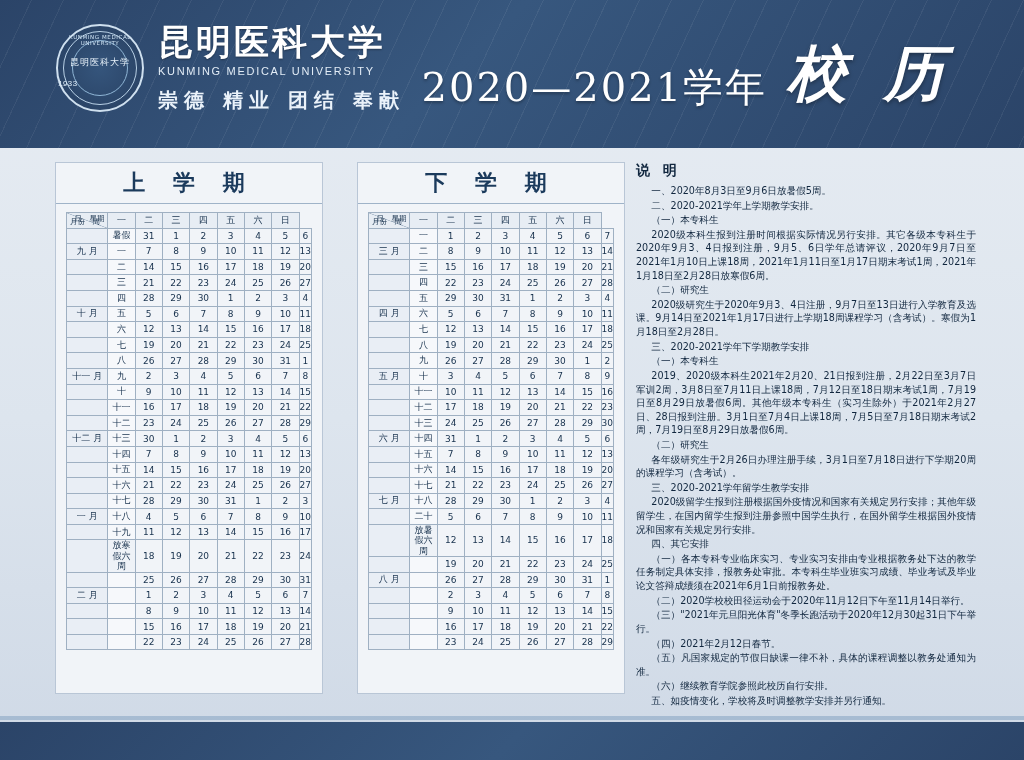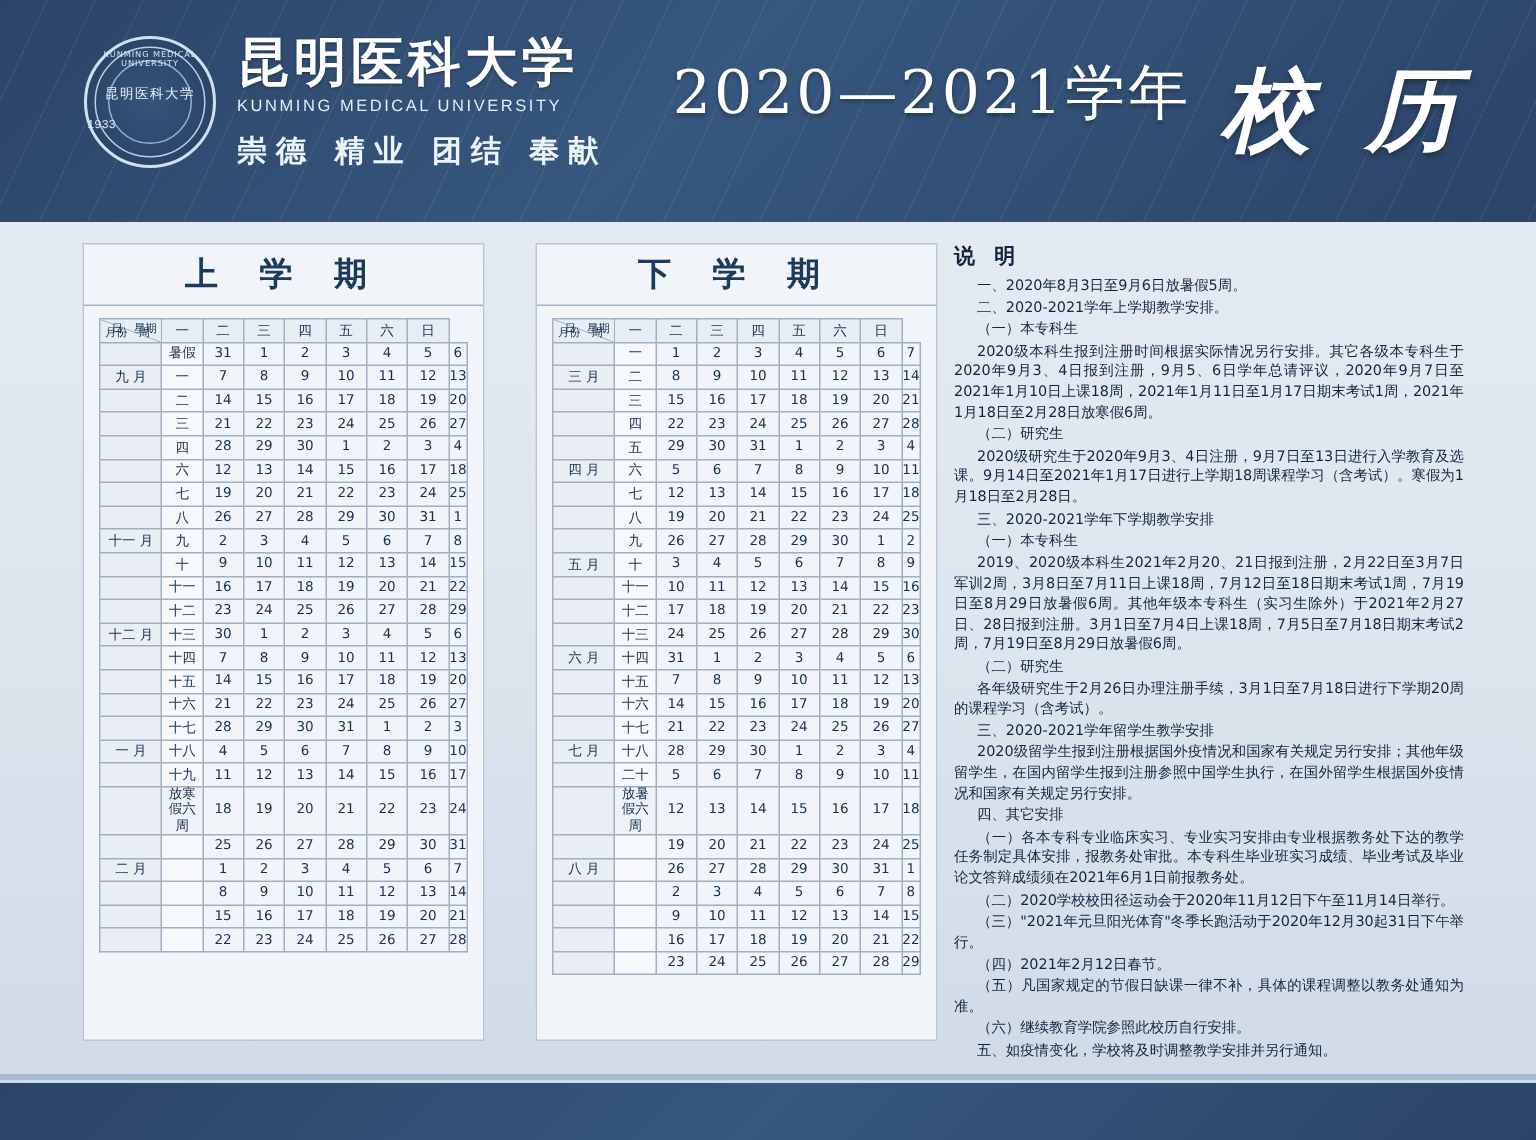--- a/index.html
+++ b/index.html
@@ -18,21 +18,21 @@
   .seal{width:84px;height:84px;border-radius:50%;border:2px solid #cfe0ef;background:radial-gradient(circle at 50% 50%,#35557c 0%,#2b4568 70%);position:relative;flex:none;}
   .seal .ring{position:absolute;inset:5px;border:1px solid #b9d1e6;border-radius:50%;}
   .seal .ring2{position:absolute;inset:14px;border:1px solid #8fb6d6;border-radius:50%;}
   .seal .sealtxt{position:absolute;left:0;right:0;top:30px;text-align:center;color:#e7f1f9;font-size:9px;letter-spacing:1px;font-family:"DejaVu Sans",sans-serif;}
   .seal .year{position:absolute;left:0;right:0;bottom:22px;text-align:left;color:#dbe9f5;font-size:8px;font-family:Liberation Mono, monospace;}
   .seal .arc{position:absolute;left:0;right:0;top:8px;text-align:center;color:#cfe3f3;font-size:5.5px;letter-spacing:.6px;font-family:"DejaVu Sans",sans-serif;}
   .uni-block{color:#fff;}
   .uni-cn{font-size:35px;font-weight:bold;letter-spacing:3px;line-height:1.05;text-shadow:0 1px 2px rgba(0,0,0,.35);font-family:"DejaVu Serif",serif;}
   .uni-en{font-size:11px;letter-spacing:1.7px;margin-top:4px;color:#e2ecf6;font-family:"Liberation Sans",sans-serif;}
   .uni-motto{margin-top:10px;font-size:20px;font-weight:bold;letter-spacing:6px;color:#eaf2fa;font-family:"DejaVu Serif",serif;}
-  .title-wrap{position:absolute;right:45px;top:34px;display:flex;align-items:flex-start;gap:6px;color:#fff;}
+  .title-wrap{position:absolute;right:72px;top:34px;display:flex;align-items:flex-end;gap:6px;color:#fff;}
   .title-year{font-size:40px;letter-spacing:2px;font-family:"DejaVu Serif",serif;text-shadow:0 2px 3px rgba(0,0,0,.3);}
   .title-big{font-size:60px;font-weight:bold;font-style:italic;letter-spacing:8px;margin-left:14px;font-family:"DejaVu Serif",serif;text-shadow:0 2px 4px rgba(0,0,0,.35);}
 
   
   .body-area{position:relative;height:574px;padding:10px 0 0 0;}
   .panel{position:absolute;background:#f1f4f8;border:1px solid #b9c6d6;}
   #panel-left{left:55px;top:14px;width:266px;height:530px;}
   #panel-right{left:357px;top:14px;width:266px;height:530px;}
   .panel-title{height:40px;display:flex;align-items:center;justify-content:center;font-size:22px;font-weight:bold;letter-spacing:10px;color:#1b3a5c;border-bottom:1px solid #9fb3c8;font-family:"DejaVu Serif",serif;}
 
@@ -153,20 +153,31 @@
               <tr>
                 <td class="mon"></td>
                 <td class="wk ">四</td>
                 <td class="day">28</td>
                 <td class="day">29</td>
                 <td class="day">30</td>
                 <td class="day">1</td>
                 <td class="day">2</td>
                 <td class="day">3</td>
                 <td class="day">4</td>
+              </tr>
+              <tr>
+                <td class="mon">十 月</td>
+                <td class="wk ">五</td>
+                <td class="day">5</td>
+                <td class="day">6</td>
+                <td class="day">7</td>
+                <td class="day">8</td>
+                <td class="day">9</td>
+                <td class="day">10</td>
+                <td class="day">11</td>
               </tr>
               <tr>
                 <td class="mon"></td>
                 <td class="wk ">六</td>
                 <td class="day">12</td>
                 <td class="day">13</td>
                 <td class="day">14</td>
                 <td class="day">15</td>
                 <td class="day">16</td>
                 <td class="day">17</td>

